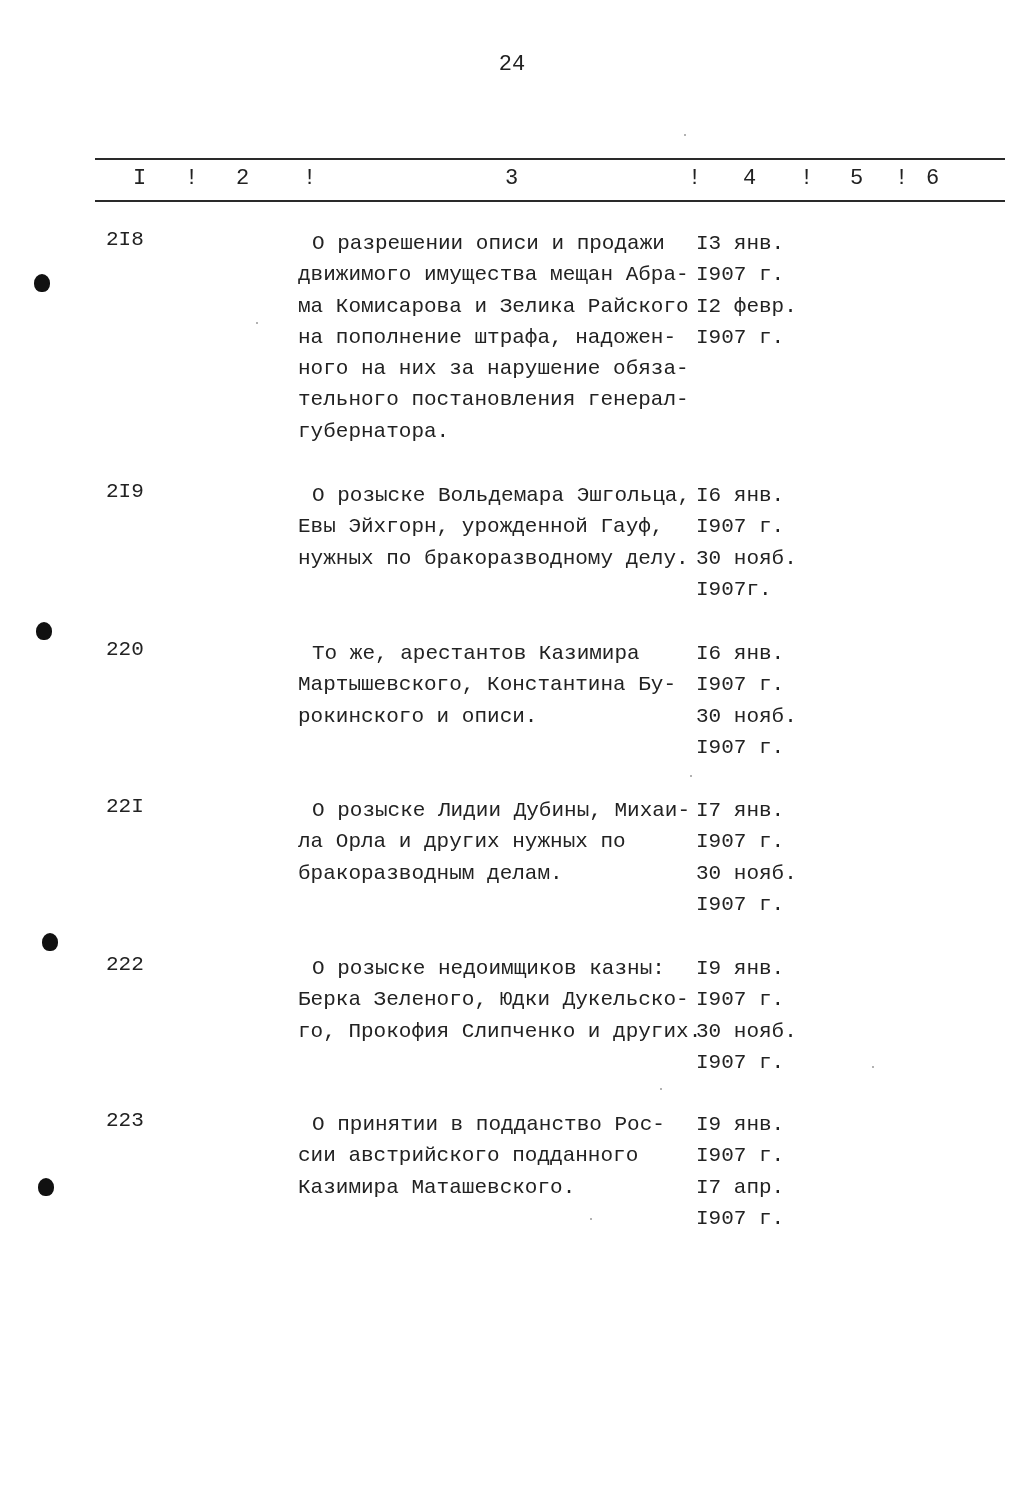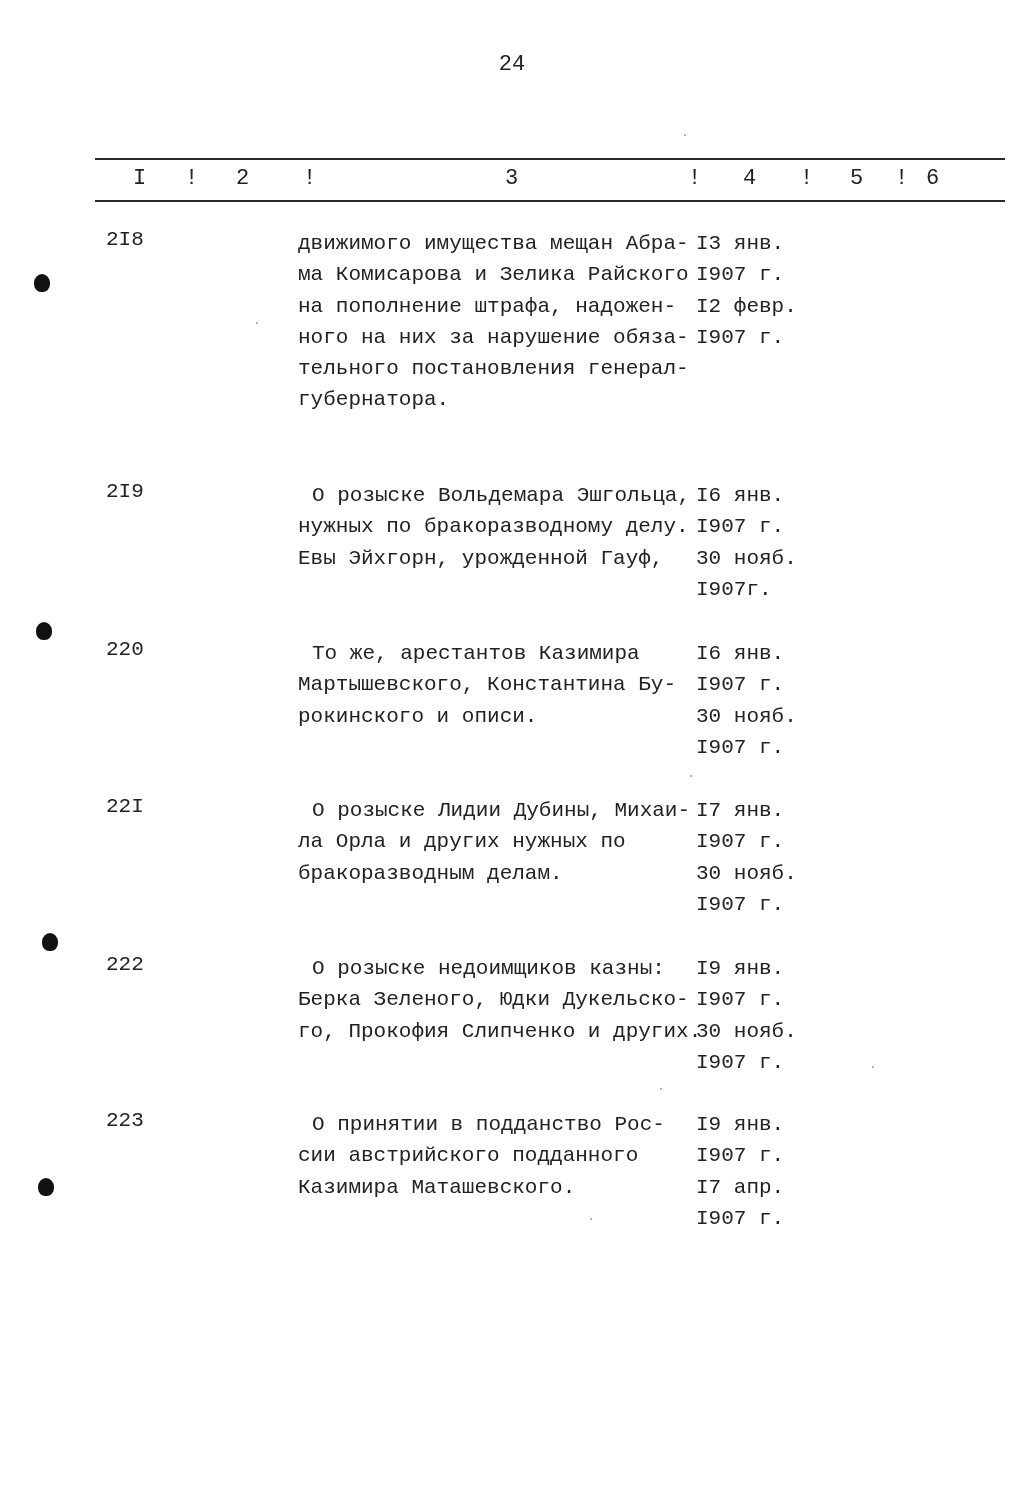--- a/index.html
+++ b/index.html
@@ -38,41 +38,42 @@
   <span style="left:850px;">5</span>
   <span style="left:895px;">!</span>
   <span style="left:926px;">6</span>
 </div>
 
 <div class="rule" style="top:200px;"></div>
 
 <div class="entry" style="top:228px;">
   <div class="num">2I8</div>
   <div class="desc">
+    <div class="line" style="padding-left:14px;">О разрешении описи и продажи</div>
     <div class="line">движимого имущества мещан Абра-</div>
     <div class="line">ма Комисарова и Зелика Райского</div>
     <div class="line">на пополнение штрафа, надожен-</div>
     <div class="line">ного на них за нарушение обяза-</div>
     <div class="line">тельного постановления генерал-</div>
     <div class="line">губернатора.</div>
   </div>
   <div class="dates">
     <div class="line">I3 янв.</div>
     <div class="line">I907 г.</div>
     <div class="line">I2 февр.</div>
     <div class="line">I907 г.</div>
   </div>
 </div>
 
 <div class="entry" style="top:480px;">
   <div class="num">2I9</div>
   <div class="desc">
     <div class="line" style="padding-left:14px;">О розыске Вольдемара Эшгольца,</div>
+    <div class="line">Евы Эйхгорн, урожденной Гауф,</div>
     <div class="line">нужных по бракоразводному делу.</div>
-    <div class="line">Евы Эйхгорн, урожденной Гауф,</div>
   </div>
   <div class="dates">
     <div class="line">I6 янв.</div>
     <div class="line">I907 г.</div>
     <div class="line">30 нояб.</div>
     <div class="line">I907г.</div>
   </div>
 </div>
 
 <div class="entry" style="top:638px;">

